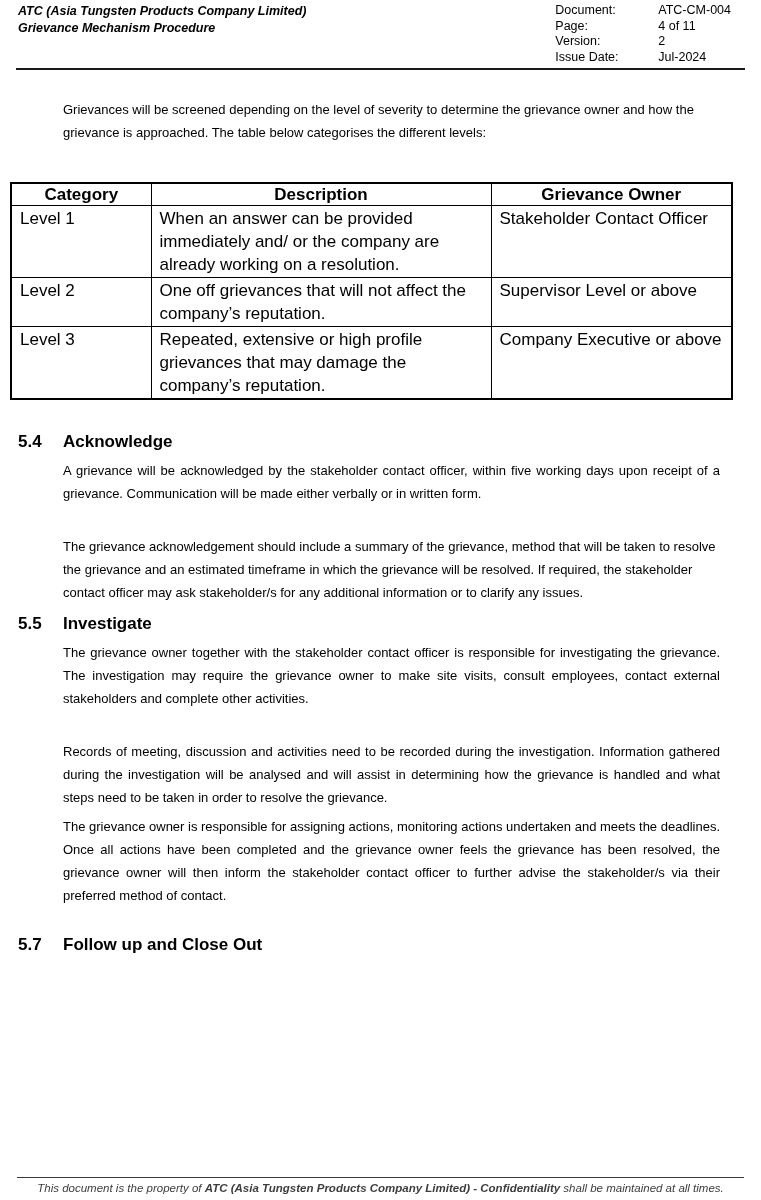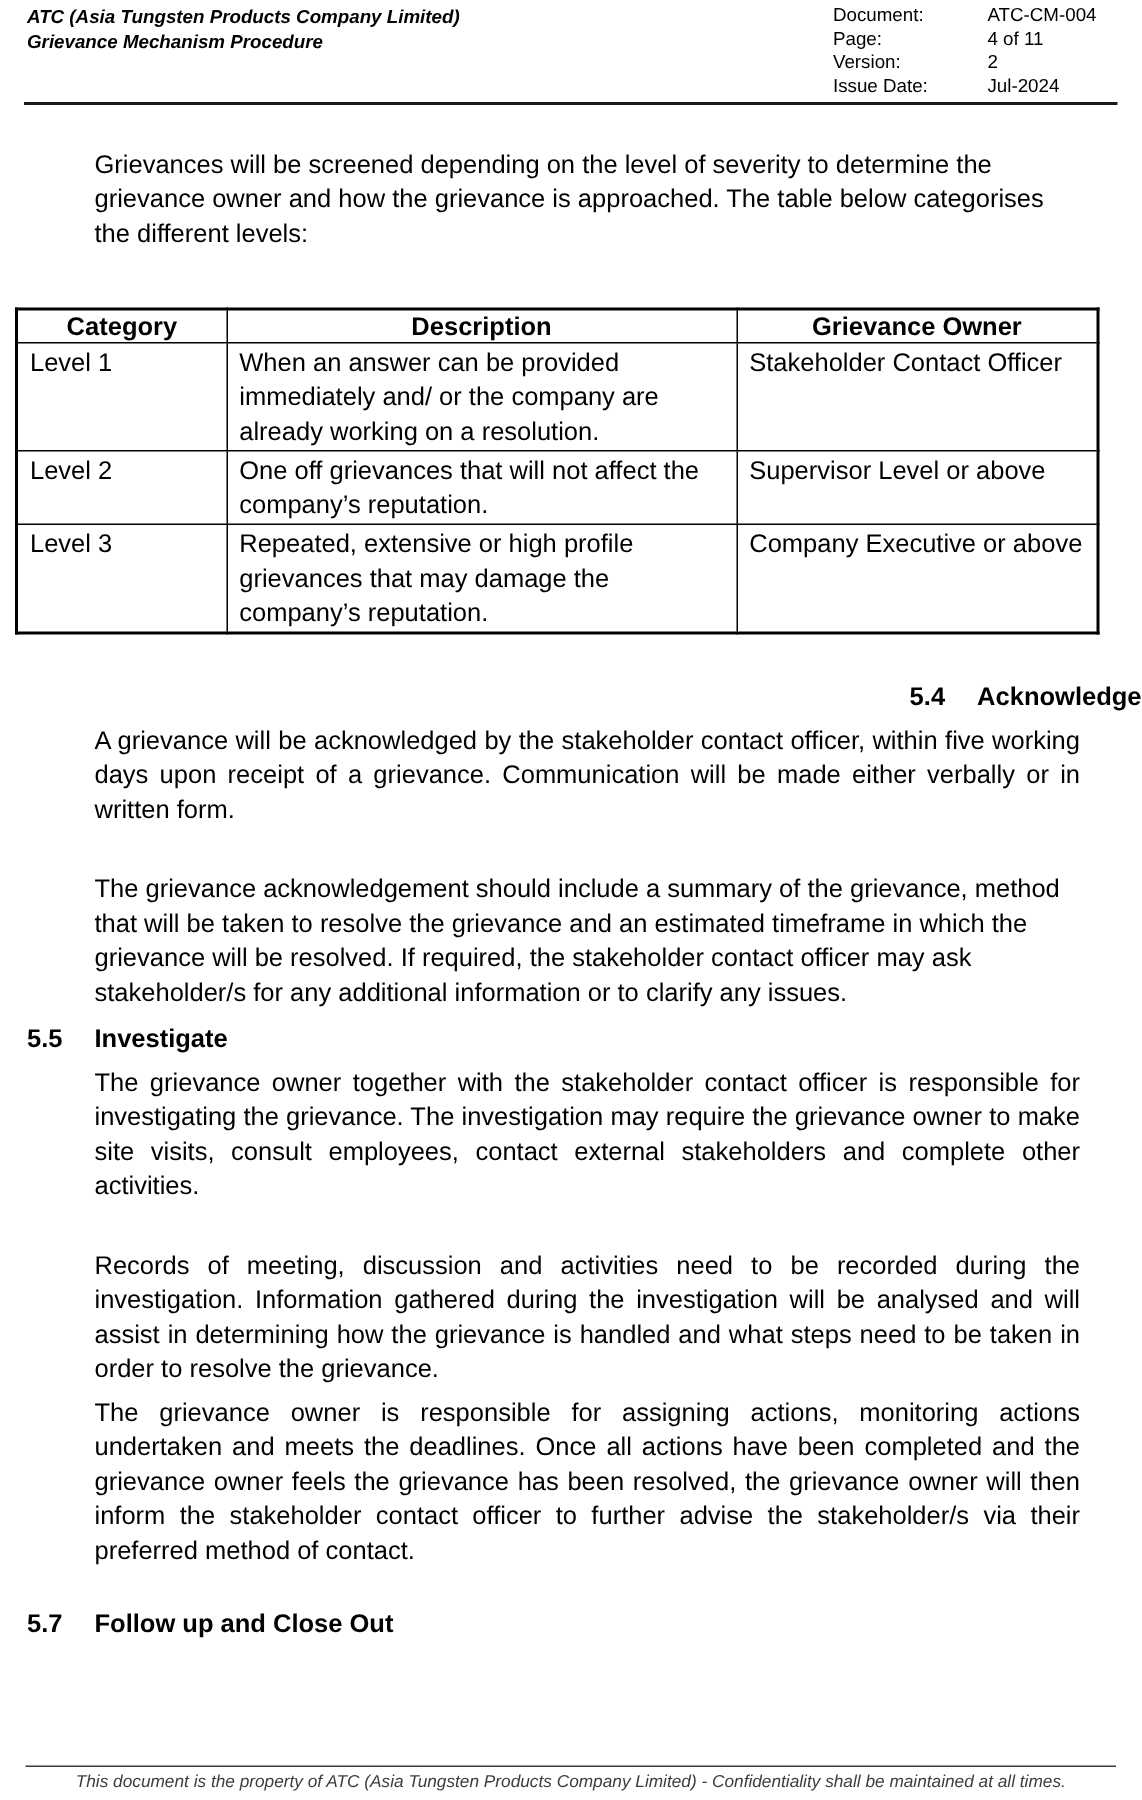--- a/index.html
+++ b/index.html
@@ -22,21 +22,21 @@
     min-height: 61px;
     box-sizing: border-box;
   }
   .hdr-left { font-size: 12.5px; line-height: 17px; font-weight: bold; font-style: italic; padding-left: 2px; }
   .hdr-right { display: grid; grid-template-columns: 103px auto; column-gap: 0; font-size: 12.5px; line-height: 15.5px; padding-right: 14px; }
 
   
   .para {
     margin: 0 0 0 63px;
     width: 657px;
-    font-size: 17px;
+    font-size: 13px;
     line-height: 23px;
   }
   .just { text-align: justify; }
   .intro { margin-top: 28px; }
 
   
   table.levels {
     margin: 38px 0 0 10px;
     border-collapse: collapse;
     table-layout: fixed;
@@ -53,37 +53,37 @@
   }
   table.levels td { padding: 1px 8px; vertical-align: top; }
 
   
   .sec-heading {
     display: flex;
     margin: 8px 0 0 18px;
     font-size: 17px; line-height: 23px; font-weight: bold;
   }
   .sec-heading .sec-num { width: 45px; flex: 0 0 45px; }
-  .sec-heading.first { margin-top: 30px; justify-content: flex-end; }
+  .sec-heading.first { margin-top: 30px; }
   .sec-heading.last { margin-top: 26px; }
   .sec-body .para { margin-top: 8px; }
   .sec-body .para:first-child { margin-top: 6px; }
   .sec-body .para.gap { margin-top: 30px; }
 
   
   .doc-footer {
     position: absolute; left: 17px; right: 17px; top: 1177px;
     border-top: 1.5px solid #3a3a3a;
     text-align: center;
     font-size: 11.5px; line-height: 15px;
     font-style: italic;
     color: #3d3d3d;
     padding-top: 3px;
   }
-  .doc-footer b { font-weight: normal; }
+  .doc-footer b { font-weight: bold; }
 </style>
 </head>
 <body>
 
 <div class="page">
 
   <div class="doc-header">
     <div class="hdr-left">
       <div>ATC (Asia Tungsten Products Company Limited)</div>
       <div>Grievance Mechanism Procedure</div>

